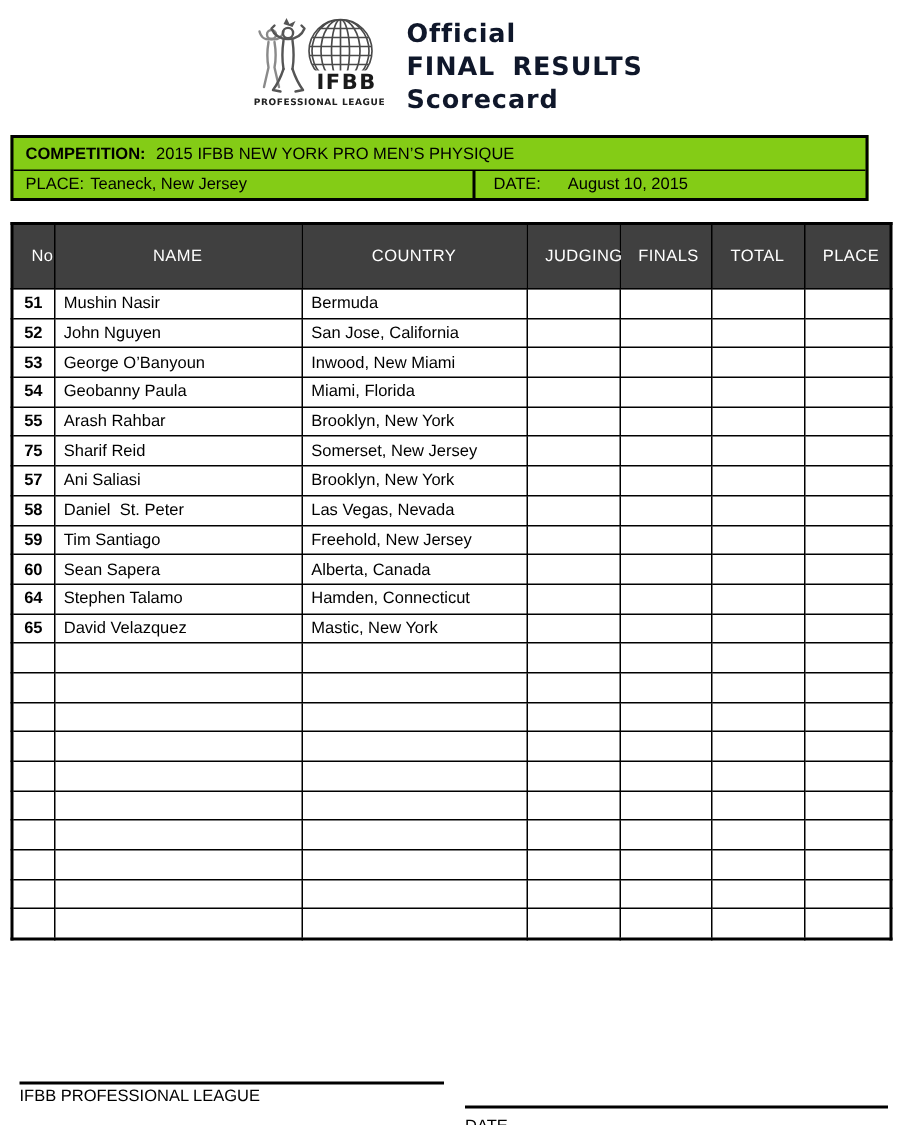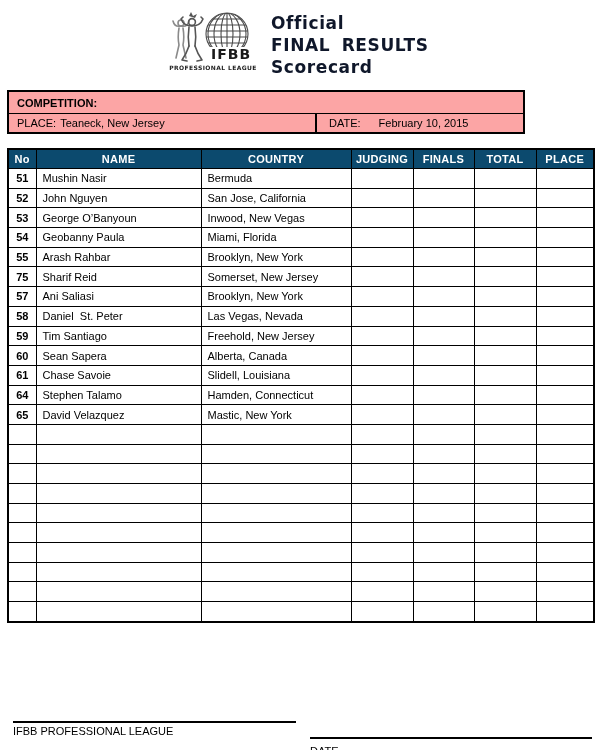--- a/index.html
+++ b/index.html
@@ -12,22 +12,22 @@
   .brand{position:absolute;top:8px;left:165px;display:flex;align-items:flex-start;}
   .logo-svg{width:96px;height:74px;display:block;}
   .title-block{
     margin-left:10px;margin-top:4px;
     font-family:"DejaVu Sans",sans-serif;font-weight:700;
     font-size:17px;line-height:22px;letter-spacing:0.6px;word-spacing:5px;
     color:#0f172a;
   }
   
   .info-box{
-    position:absolute;left:7px;top:90px;width:518px;box-sizing:border-box;
-    border:2px solid #000;background:#fca5a5;
+    position:absolute;left:7px;top:90px;width:572px;box-sizing:border-box;
+    border:2px solid #000;background:#84cc16;
   }
   .info-row1{
     height:21px;border-bottom:1px solid #000;
     display:flex;align-items:center;padding-left:8px;font-size:11px;
   }
   .info-row1 .lbl{font-weight:700;}
   .info-row1 .val{margin-left:7px;}
   .info-row2{height:18px;display:flex;font-size:11px;}
   .place-cell{
     width:306px;display:flex;align-items:center;
@@ -47,23 +47,23 @@
     border:2px solid #000;
   }
   .results-table col.c1{width:28px;}
   .results-table col.c2{width:165px;}
   .results-table col.c3{width:150px;}
   .results-table col.c4{width:62px;}
   .results-table col.c5{width:61px;}
   .results-table col.c6{width:62px;}
   .results-table col.c7{width:58px;}
   .results-table th{
-    background:#0c4a6e;color:#fff;font-size:11px;font-weight:700;
+    background:#404040;color:#fff;font-size:11px;font-weight:400;
     height:18px;border:1px solid #000;letter-spacing:0.3px;
-    text-align:center;padding:0;
+    text-align:center;padding:12px;
   }
   .results-table td{
     border:1px solid #000;height:18.7px;font-size:11px;
     padding:0;vertical-align:middle;background:#fff;
   }
   td.c-no{text-align:center;font-weight:700;}
   td.c-name,td.c-country{padding-left:6px;white-space:pre;overflow:hidden;}
   
   .footer-left{
     position:absolute;top:721px;left:13px;width:283px;
@@ -126,29 +126,30 @@
   <div class="title-block">
     <div>Official</div>
     <div>FINAL RESULTS</div>
     <div>Scorecard</div>
   </div>
 </div>
 
 <div class="info-box">
   <div class="info-row1">
     <span class="lbl">COMPETITION:</span>
+    <span class="val">2015 IFBB NEW YORK PRO MEN’S PHYSIQUE</span>
   </div>
   <div class="info-row2">
     <div class="place-cell">
       <span class="lbl">PLACE:</span>
       <span class="val">Teaneck, New Jersey</span>
     </div>
     <div class="date-cell">
       <span class="lbl">DATE:</span>
-      <span class="val">February 10, 2015</span>
+      <span class="val">August 10, 2015</span>
     </div>
   </div>
 </div>
 
 <table class="results-table">
   <colgroup>
     <col class="c1">
       <col class="c2">
       <col class="c3">
       <col class="c4">
@@ -182,21 +183,21 @@
         <td class="c-name">John Nguyen</td>
         <td class="c-country">San Jose, California</td>
         <td class="c-score"></td>
         <td class="c-score"></td>
         <td class="c-score"></td>
         <td class="c-score"></td>
       </tr>
       <tr>
         <td class="c-no">53</td>
         <td class="c-name">George O’Banyoun</td>
-        <td class="c-country">Inwood, New Vegas</td>
+        <td class="c-country">Inwood, New Miami</td>
         <td class="c-score"></td>
         <td class="c-score"></td>
         <td class="c-score"></td>
         <td class="c-score"></td>
       </tr>
       <tr>
         <td class="c-no">54</td>
         <td class="c-name">Geobanny Paula</td>
         <td class="c-country">Miami, Florida</td>
         <td class="c-score"></td>
@@ -246,29 +247,20 @@
         <td class="c-country">Freehold, New Jersey</td>
         <td class="c-score"></td>
         <td class="c-score"></td>
         <td class="c-score"></td>
         <td class="c-score"></td>
       </tr>
       <tr>
         <td class="c-no">60</td>
         <td class="c-name">Sean Sapera</td>
         <td class="c-country">Alberta, Canada</td>
-        <td class="c-score"></td>
-        <td class="c-score"></td>
-        <td class="c-score"></td>
-        <td class="c-score"></td>
-      </tr>
-      <tr>
-        <td class="c-no">61</td>
-        <td class="c-name">Chase Savoie</td>
-        <td class="c-country">Slidell, Louisiana</td>
         <td class="c-score"></td>
         <td class="c-score"></td>
         <td class="c-score"></td>
         <td class="c-score"></td>
       </tr>
       <tr>
         <td class="c-no">64</td>
         <td class="c-name">Stephen Talamo</td>
         <td class="c-country">Hamden, Connecticut</td>
         <td class="c-score"></td>

